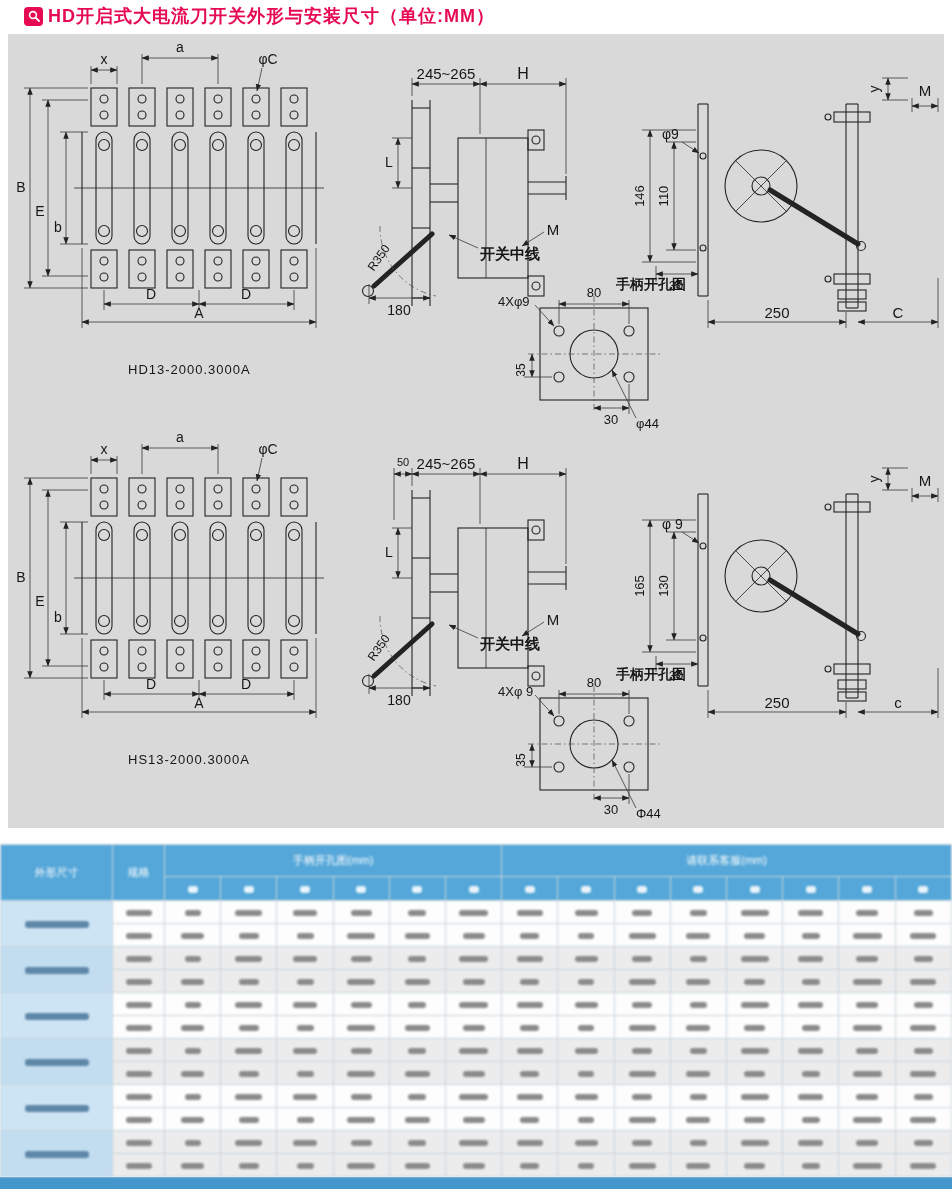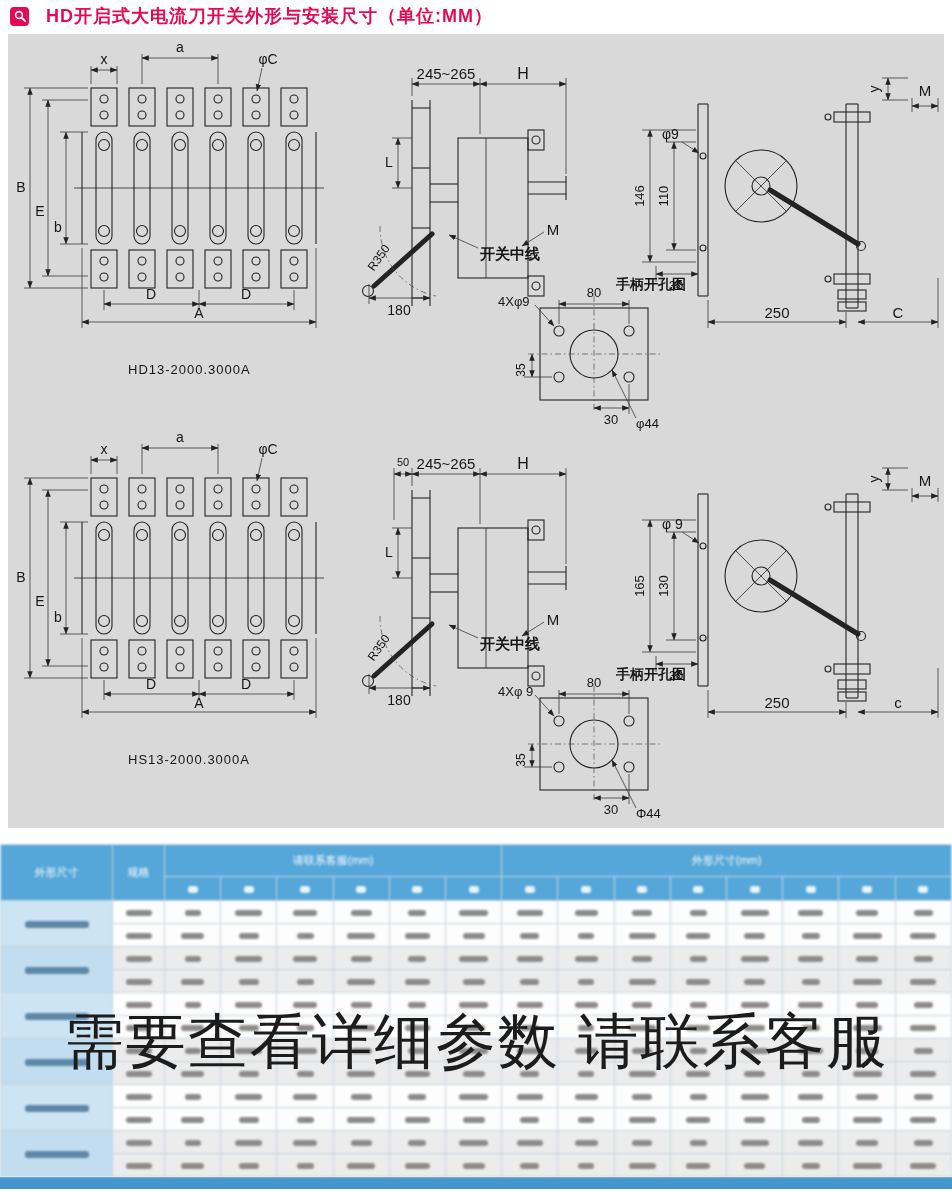--- a/index.html
+++ b/index.html
@@ -3,21 +3,21 @@
 <meta charset="utf-8">
 <style>
   * { box-sizing: border-box; margin: 0; padding: 0; }
   html, body { width: 952px; }
   body {
     height: 1191px; position: relative; background: #fff;
     font-family: "Liberation Sans", "DejaVu Sans", sans-serif;
     overflow: hidden; color: #151515;
   }
   
-  .header { display: flex; align-items: center; gap: 17px; padding: 5px 10px 3px; height: 30px; }
+  .header { display: flex; align-items: center; gap: 5px; padding: 5px 24px 3px; height: 30px; }
   .header .ico {
     width: 19px; height: 19px; border-radius: 4px; background: var(--accent, #e60a53);
     display: flex; align-items: center; justify-content: center; flex: 0 0 auto;
   }
   .header h1 { font-size: 18px; font-weight: 600; color: var(--accent, #e60a53); letter-spacing: 1px; white-space: nowrap; }
   
   .panel { margin: 4px 8px 0; background: var(--drawing_bg, #d9d9d9); }
   .panel svg { display: block; }
   svg text { font-family: inherit; fill: #161616; }
   .geo  { fill: none; stroke: #232323; stroke-width: 1.1; }
@@ -293,22 +293,22 @@
 <div class="tablewrap">
   <table>
     <colgroup>
       <col style="width:112px">
         <col style="width:52px">
     </colgroup>
     <thead>
       <tr class="grp">
         <th rowspan="2">外形尺寸</th>
         <th rowspan="2">规格</th>
-        <th colspan="6">请联系客服(mm)</th>
-        <th colspan="8">外形尺寸(mm)</th>
+        <th colspan="6">手柄开孔图(mm)</th>
+        <th colspan="8">请联系客服(mm)</th>
       </tr>
       <tr class="sub">
           <th><span class="smudge w" style="width:10px"></span></th>
           <th><span class="smudge w" style="width:10px"></span></th>
           <th><span class="smudge w" style="width:10px"></span></th>
           <th><span class="smudge w" style="width:10px"></span></th>
           <th><span class="smudge w" style="width:10px"></span></th>
           <th><span class="smudge w" style="width:10px"></span></th>
           <th><span class="smudge w" style="width:10px"></span></th>
           <th><span class="smudge w" style="width:10px"></span></th>
@@ -526,15 +526,14 @@
           <td><span class="smudge" style="width:16px"></span></td>
           <td><span class="smudge" style="width:27px"></span></td>
           <td><span class="smudge" style="width:24px"></span></td>
           <td><span class="smudge" style="width:21px"></span></td>
           <td><span class="smudge" style="width:18px"></span></td>
           <td><span class="smudge" style="width:29px"></span></td>
           <td><span class="smudge" style="width:26px"></span></td>
         </tr>
       </tbody>
   </table>
-  <div class="overlay">需要查看详细参数 请联系客服</div>
   <div class="footerbar"></div>
 </div>
 
 </body></html>

